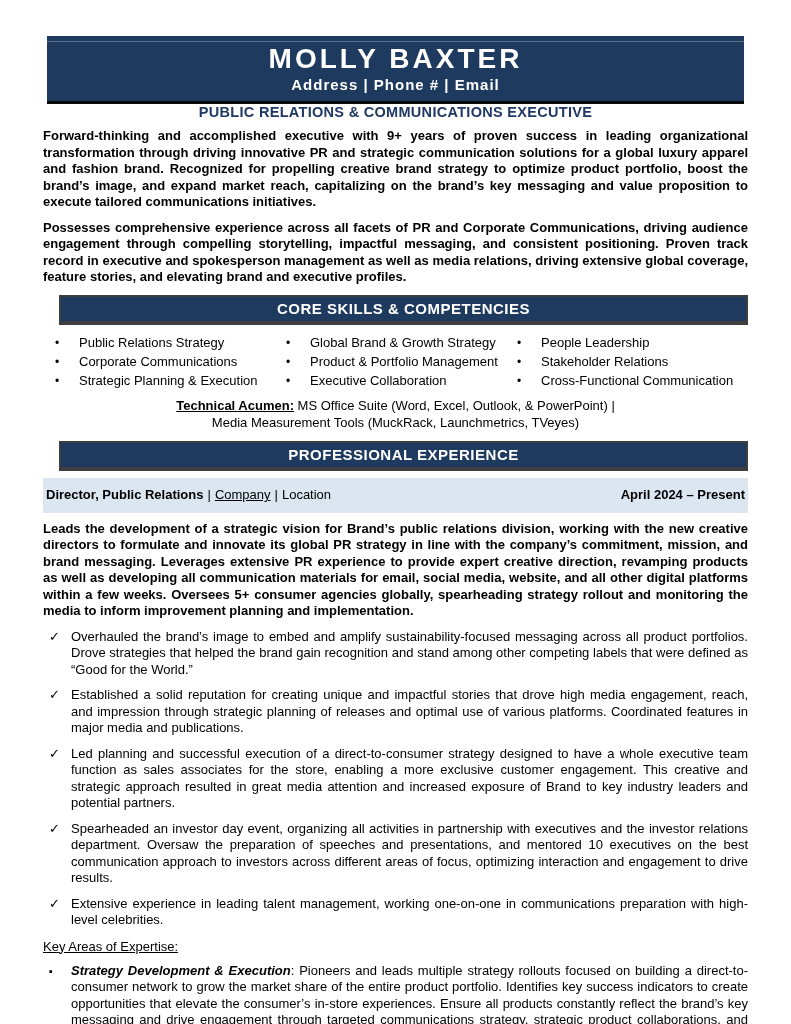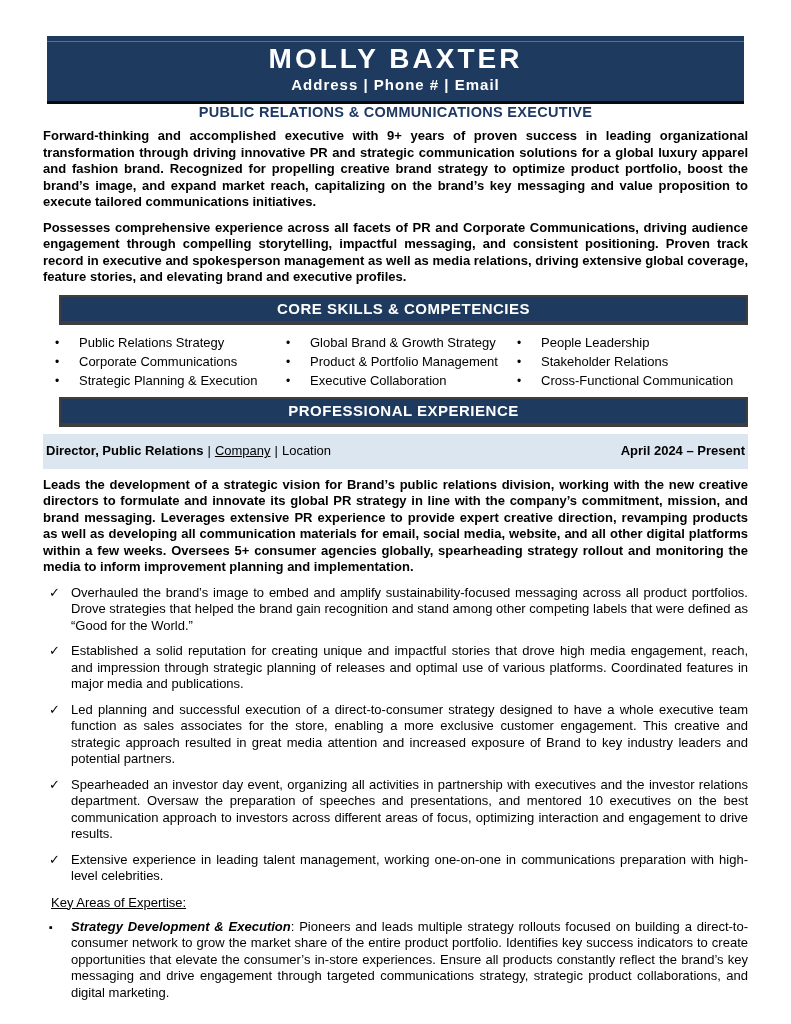--- a/index.html
+++ b/index.html
@@ -128,21 +128,21 @@
     flex: 1;
     font-size: 13px;
     line-height: 16.5px;
     text-align: justify;
   }
   
   .key-heading {
     font-size: 13px;
     line-height: 17px;
     text-decoration: underline;
-    margin: 2px 0 8px 8px;
+    margin: 2px 0 8px 0;
   }
   .ka-row { display: flex; margin: 0 0 9px 0; }
   .ka-marker {
     flex: none;
     width: 22px;
     margin-left: 6px;
     font-size: 11px;
     line-height: 16.5px;
   }
   .ka-text {
@@ -210,20 +210,27 @@
           <span class="dot-marker">•</span>
           <span>Stakeholder Relations</span>
         </div>
       <div class="skill-item">
           <span class="dot-marker">•</span>
           <span>Cross-Functional Communication</span>
         </div>
     </div>
   </div>
 
+  <div class="tech-block">
+    <div>
+      <span class="ta-label">Technical Acumen:</span>
+      <span>MS Office Suite (Word, Excel, Outlook, &amp; PowerPoint) |</span>
+    </div>
+    <div>Media Measurement Tools (MuckRack, Launchmetrics, TVeyes)</div>
+  </div>
 
   <div class="section-band">
     <span>PROFESSIONAL EXPERIENCE</span>
   </div>
 
   <div class="job-strip">
     <div>
       <span class="bold">Director, Public Relations</span><span class="sep">|</span><span class="underline">Company</span><span class="sep">|</span><span>Location</span>
     </div>
     <div class="bold">April 2024 – Present</div>

